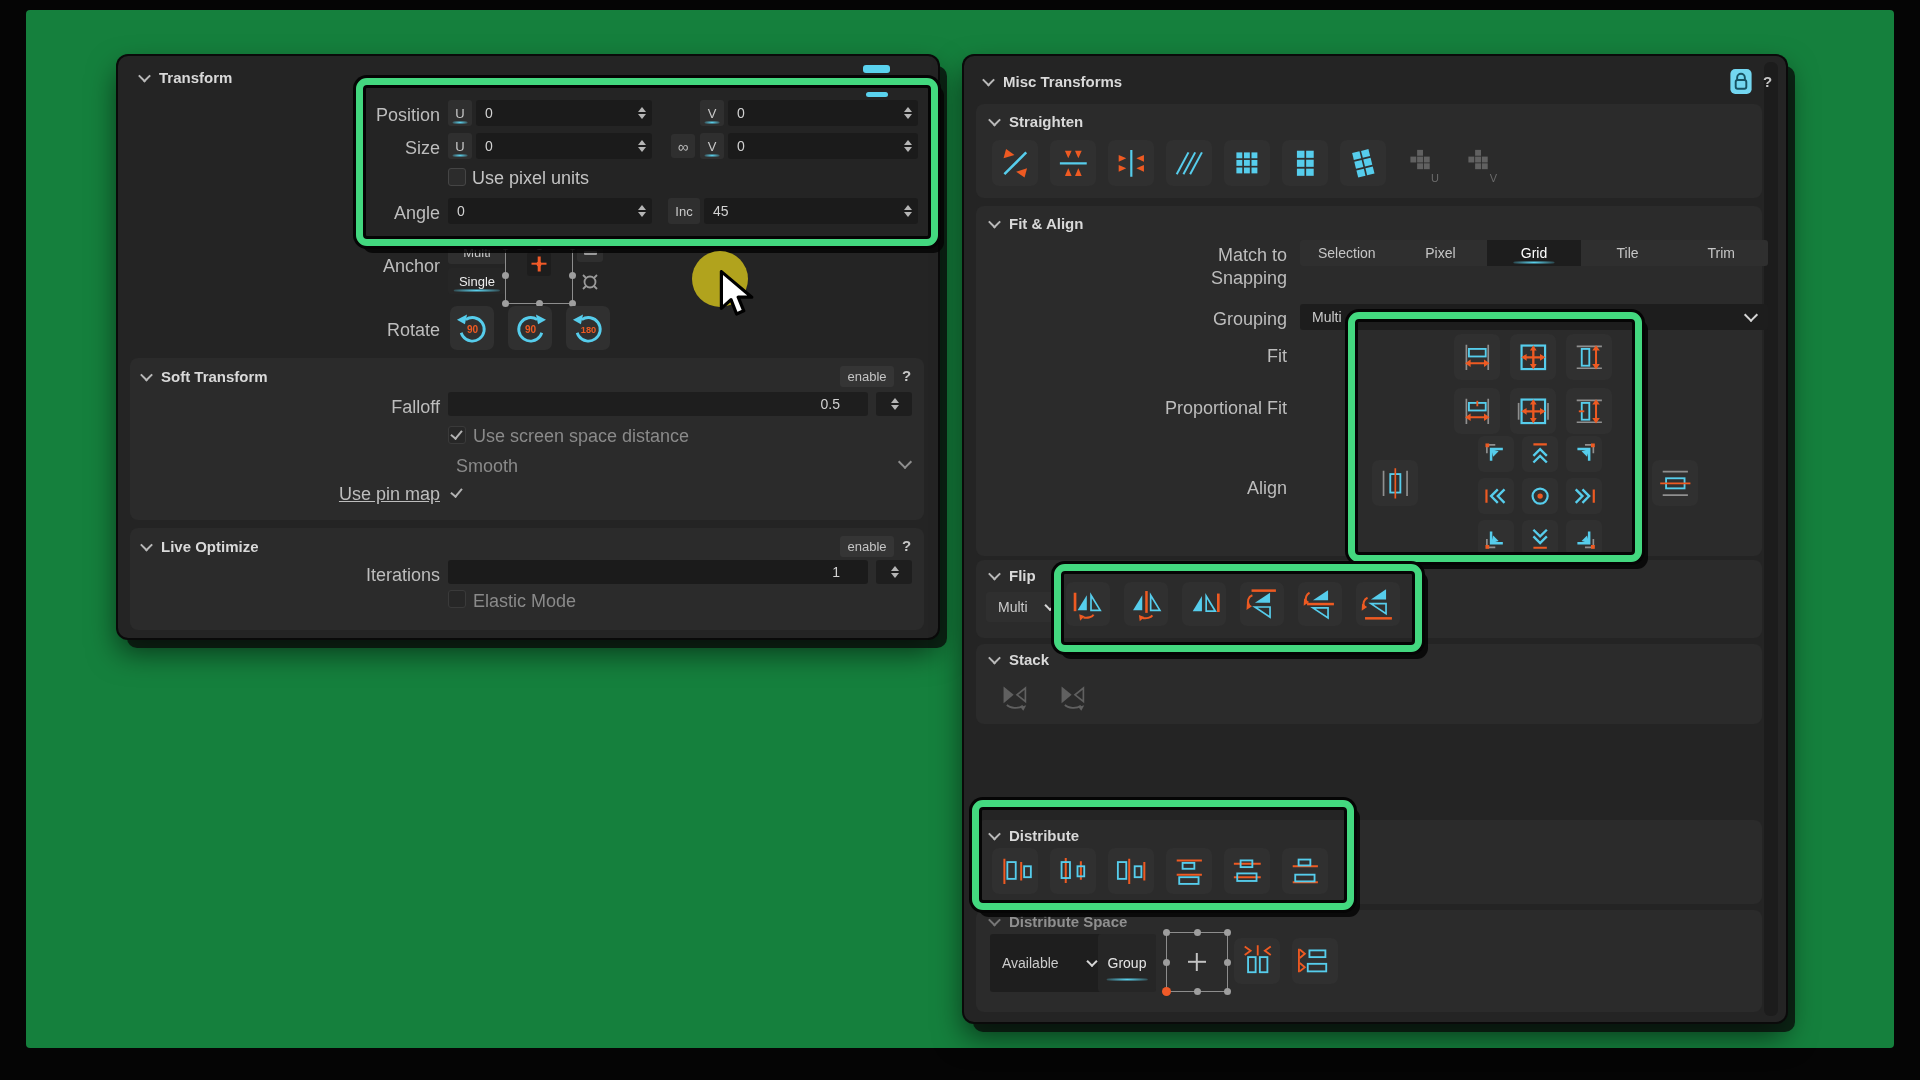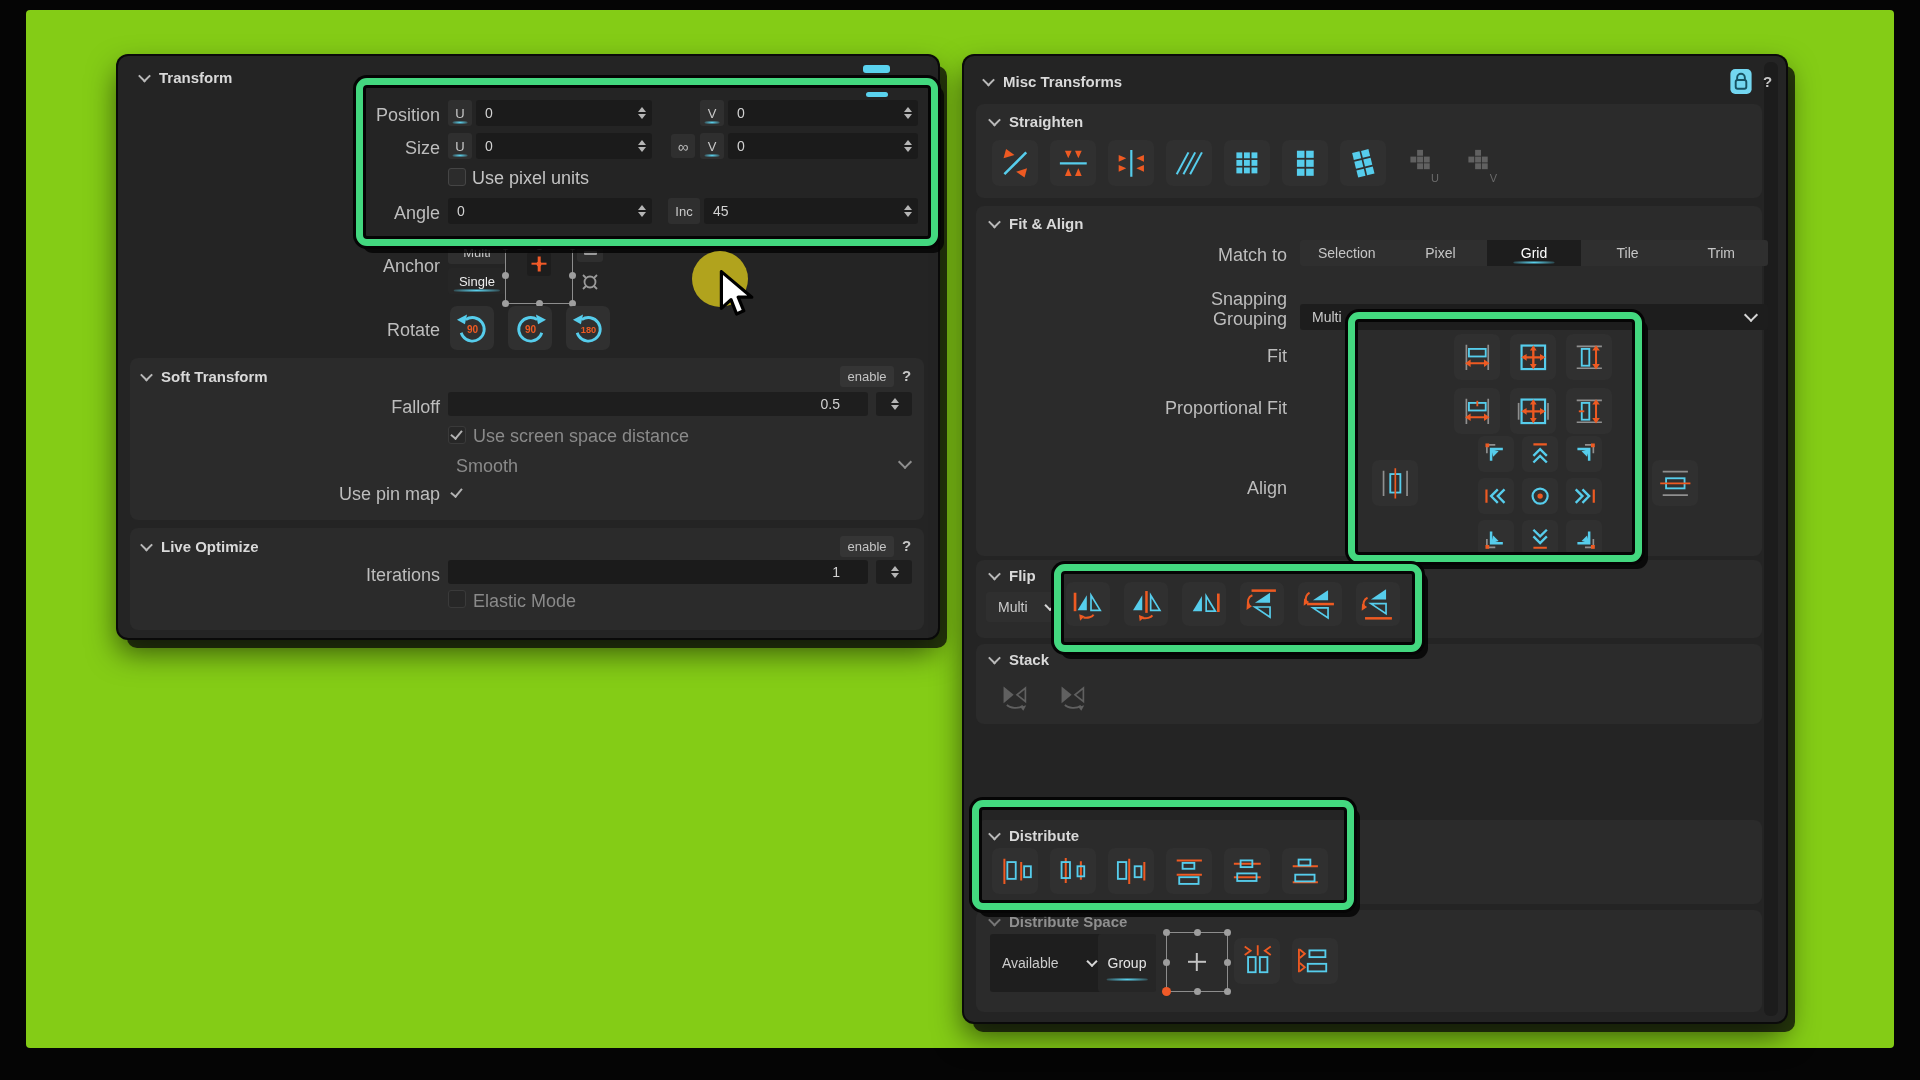--- a/index.html
+++ b/index.html
@@ -1,18 +1,18 @@
 <!DOCTYPE html>
 <html><head>
 <meta charset="utf-8">
 <style>
   html,body{margin:0;padding:0;background:#050505;width:1920px;height:1080px;overflow:hidden;
     font-family:"Liberation Sans",sans-serif;-webkit-font-smoothing:antialiased;}
   .abs{position:absolute;}
-  #stage{position:absolute;left:26px;top:10px;width:1868px;height:1038px;background:#84cc16;border-radius:4px;}
+  #stage{position:absolute;left:26px;top:10px;width:1868px;height:1038px;background:#15803d;border-radius:4px;}
   .panel{position:absolute;background:#242424;border-radius:10px;
     box-shadow:0 0 0 2px #0a0a0a,9px 10px 0 rgba(8,8,8,.75),0 14px 30px rgba(0,0,0,.6);}
   .card{position:absolute;background:#2b2b2b;border-radius:8px;}
   .shead{position:absolute;display:flex;align-items:center;gap:10px;color:#d9d9d9;font-size:15px;font-weight:700;height:18px;}
   .chv{width:7px;height:7px;border-left:2px solid #b9b9b9;border-bottom:2px solid #b9b9b9;transform:rotate(-45deg) translate(1px,-1px);flex:none;}
   .lab{position:absolute;color:#bdbdbd;font-size:18px;text-align:right;}
   .dim{color:#8a8a8a;}
   .field{position:absolute;height:26px;background:#1b1b1b;border-radius:3px;}
   .fval{position:absolute;left:9px;top:50%;transform:translateY(-50%);font-size:14px;color:#d2d2d2;}
   .fval.r{left:auto;right:34px;}
@@ -495,21 +495,21 @@
       <div class="abs" style="left:746px;top:34px;width:36px;height:24px;background:#1e1e1e;border-radius:3px;">
         <span class="spin" style="right:13px;">
             <i class="tu"></i>
             <i class="td"></i>
           </span>
       </div>
       <div class="chk on dimmed" style="left:318px;top:68px;"></div>
       <div class="lab dim" style="left:343px;top:68px;text-align:left;">Use screen space distance</div>
       <div class="lab dim" style="left:326px;top:98px;text-align:left;">Smooth</div>
       <div class="ddchv" style="right:14px;top:106px;border-color:#8f8f8f;"></div>
-      <div class="lab" style="left:200px;top:126px;width:110px;">Use pin map</div>
+      <div class="lab" style="left:200px;top:126px;width:110px;text-decoration:underline;">Use pin map</div>
       <div class="chk on" style="left:318px;top:126px;background:transparent;border-color:transparent;"></div>
     </div>
 
     <div class="card" style="left:12px;top:472px;width:794px;height:102px;">
       <div class="shead" style="left:12px;top:9px;">
         <span class="chv"></span>
         <span>Live Optimize</span>
       </div>
       <div class="enbtn" style="left:710px;top:8px;">enable</div>
       <div class="helpq" style="left:772px;top:9px;">?</div>
@@ -602,21 +602,21 @@
       <div class="seg" style="left:324px;top:34px;width:468px;height:26px;">
         <div>Selection</div>
         <div>Pixel</div>
         <div class="sel">
             <span>Grid</span>
             <span class="cyu" style="width:44%;"></span>
           </div>
         <div>Tile</div>
         <div>Trim</div>
       </div>
-      <div class="lab" style="left:191px;top:83px;width:120px;">Snapping</div>
+      <div class="lab" style="left:191px;top:62px;width:120px;">Snapping</div>
       <div class="lab" style="left:191px;top:103px;width:120px;">Grouping</div>
       <div class="dd" style="left:324px;top:98px;width:456px;height:26px;">
         <span>Multi</span>
         <span class="ddchv"></span>
       </div>
 
       <div class="lab" style="left:191px;top:140px;width:120px;">Fit</div>
       <div class="ib" style="left:478px;top:128px;">
           <svg>
             <use href="#i-fit-u"></use>

